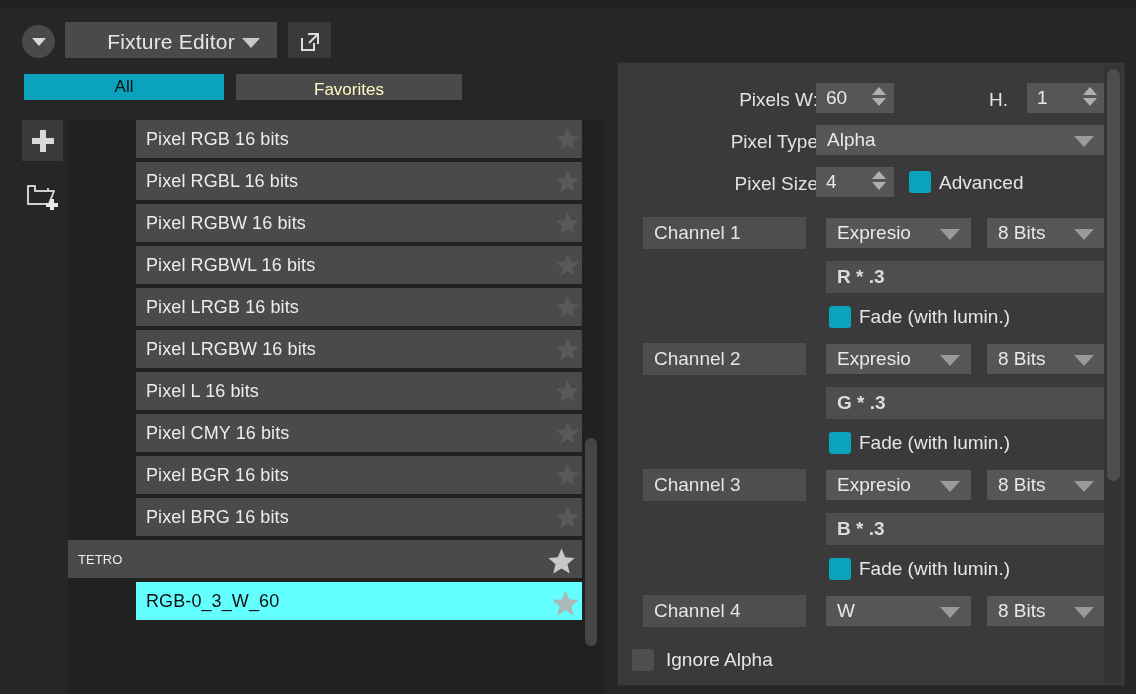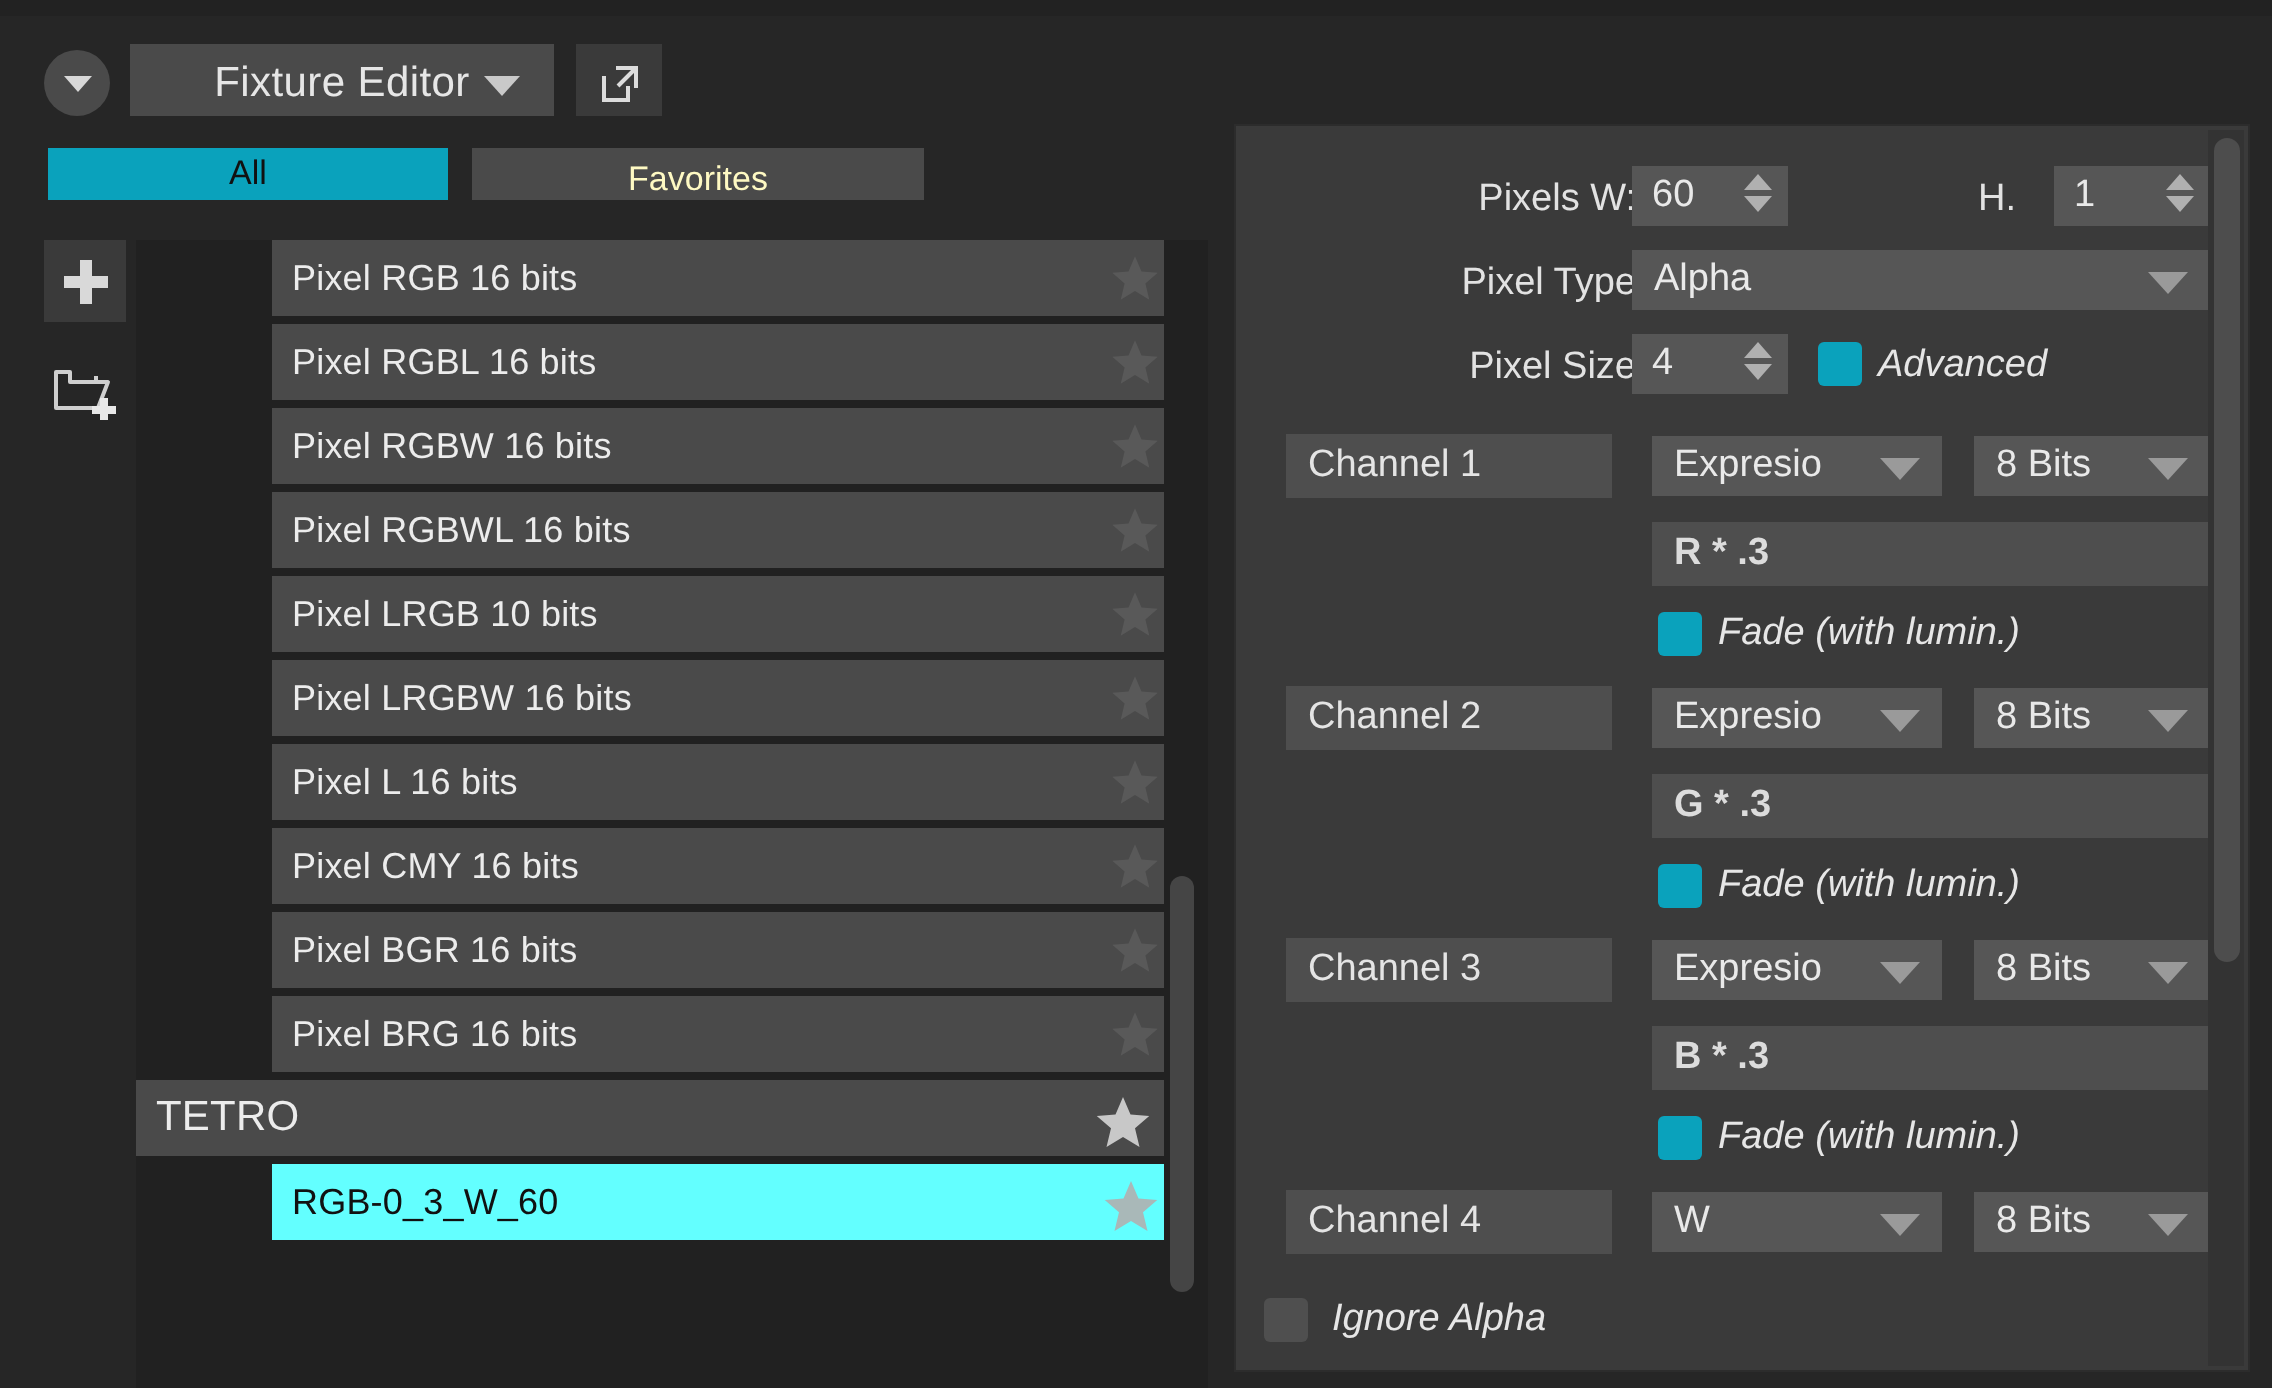--- a/index.html
+++ b/index.html
@@ -64,21 +64,21 @@
   .rows { position:absolute; left:68px; top:0; width:455px; }
   .row {
     position:relative; height:38px; margin-bottom:4px; background:#4a4a4a;
     display:flex; align-items:center;
   }
   .row .rname {
     margin-left:10px; font-size:18px; font-weight:normal; color:#ececec; letter-spacing:.1px;
   }
   .row .star { position:absolute; right:10px; top:50%; margin-top:-13px; }
   .row.group { background:#4a4a4a; width:521px; margin-left:-68px; }
-  .row.group .rname { margin-left:10px; font-size:21px; }
+  .row.group .rname { margin-left:10px; font-size:13px; }
   .row.group .star { right:12px; }
   .row.selected { background:#63ffff; }
   .row.selected .rname { color:#111; }
 
   .list-scroll {
     position:absolute; right:4px; top:0; width:18px; height:575px; background:#212121;
   }
   .list-thumb { position:absolute; left:3px; width:12px; border-radius:6px; background:#454545; }
 
   
@@ -106,21 +106,21 @@
   }
   .dropdown .dval { margin-left:11px; color:#e9e9e9; font-size:19px; white-space:nowrap; }
   .dropdown .dcaret {
     position:absolute; right:11px; top:50%; margin-top:-4px;
     width:0;height:0;border-left:10px solid transparent;border-right:10px solid transparent;border-top:11px solid #9a9a9a;
   }
 
   .chk { position:absolute; width:22px; height:22px; border-radius:3px; }
   .chk.on { background:#0aa2bc; }
   .chk.off { background:#4f4f4f; }
-  .chk-label { position:absolute; color:#e6e6e6; font-size:19px;font-style:italic; }
+  .chk-label { position:absolute; color:#e6e6e6; font-size:19px; }
 
   .namebox {
     position:absolute; height:32px; background:#4e4e4e; display:flex; align-items:center;
   }
   .namebox .nval { margin-left:11px; color:#e4e4e4; font-size:19px; }
 
   .exprbox {
     position:absolute; height:32px; background:#4e4e4e; display:flex; align-items:center;font-weight:bold;
   }
   .exprbox .eval { margin-left:11px; color:#dcdcdc; font-size:19px; }
@@ -204,21 +204,21 @@
         </div>
 
         <div class="row">
           <span class="rname">Pixel RGBWL 16 bits</span>
           <svg class="star" width="27" height="26" viewBox="0 0 24 24">
               <path d="M12 2 L15 9 L22.5 9.6 L16.8 14.5 L18.6 22 L12 18 L5.4 22 L7.2 14.5 L1.5 9.6 L9 9 Z" fill="#595959"></path>
             </svg>
         </div>
 
         <div class="row">
-          <span class="rname">Pixel LRGB 10 bits</span>
+          <span class="rname">Pixel LRGB 16 bits</span>
           <svg class="star" width="27" height="26" viewBox="0 0 24 24">
               <path d="M12 2 L15 9 L22.5 9.6 L16.8 14.5 L18.6 22 L12 18 L5.4 22 L7.2 14.5 L1.5 9.6 L9 9 Z" fill="#595959"></path>
             </svg>
         </div>
 
         <div class="row">
           <span class="rname">Pixel LRGBW 16 bits</span>
           <svg class="star" width="27" height="26" viewBox="0 0 24 24">
               <path d="M12 2 L15 9 L22.5 9.6 L16.8 14.5 L18.6 22 L12 18 L5.4 22 L7.2 14.5 L1.5 9.6 L9 9 Z" fill="#595959"></path>
             </svg>

